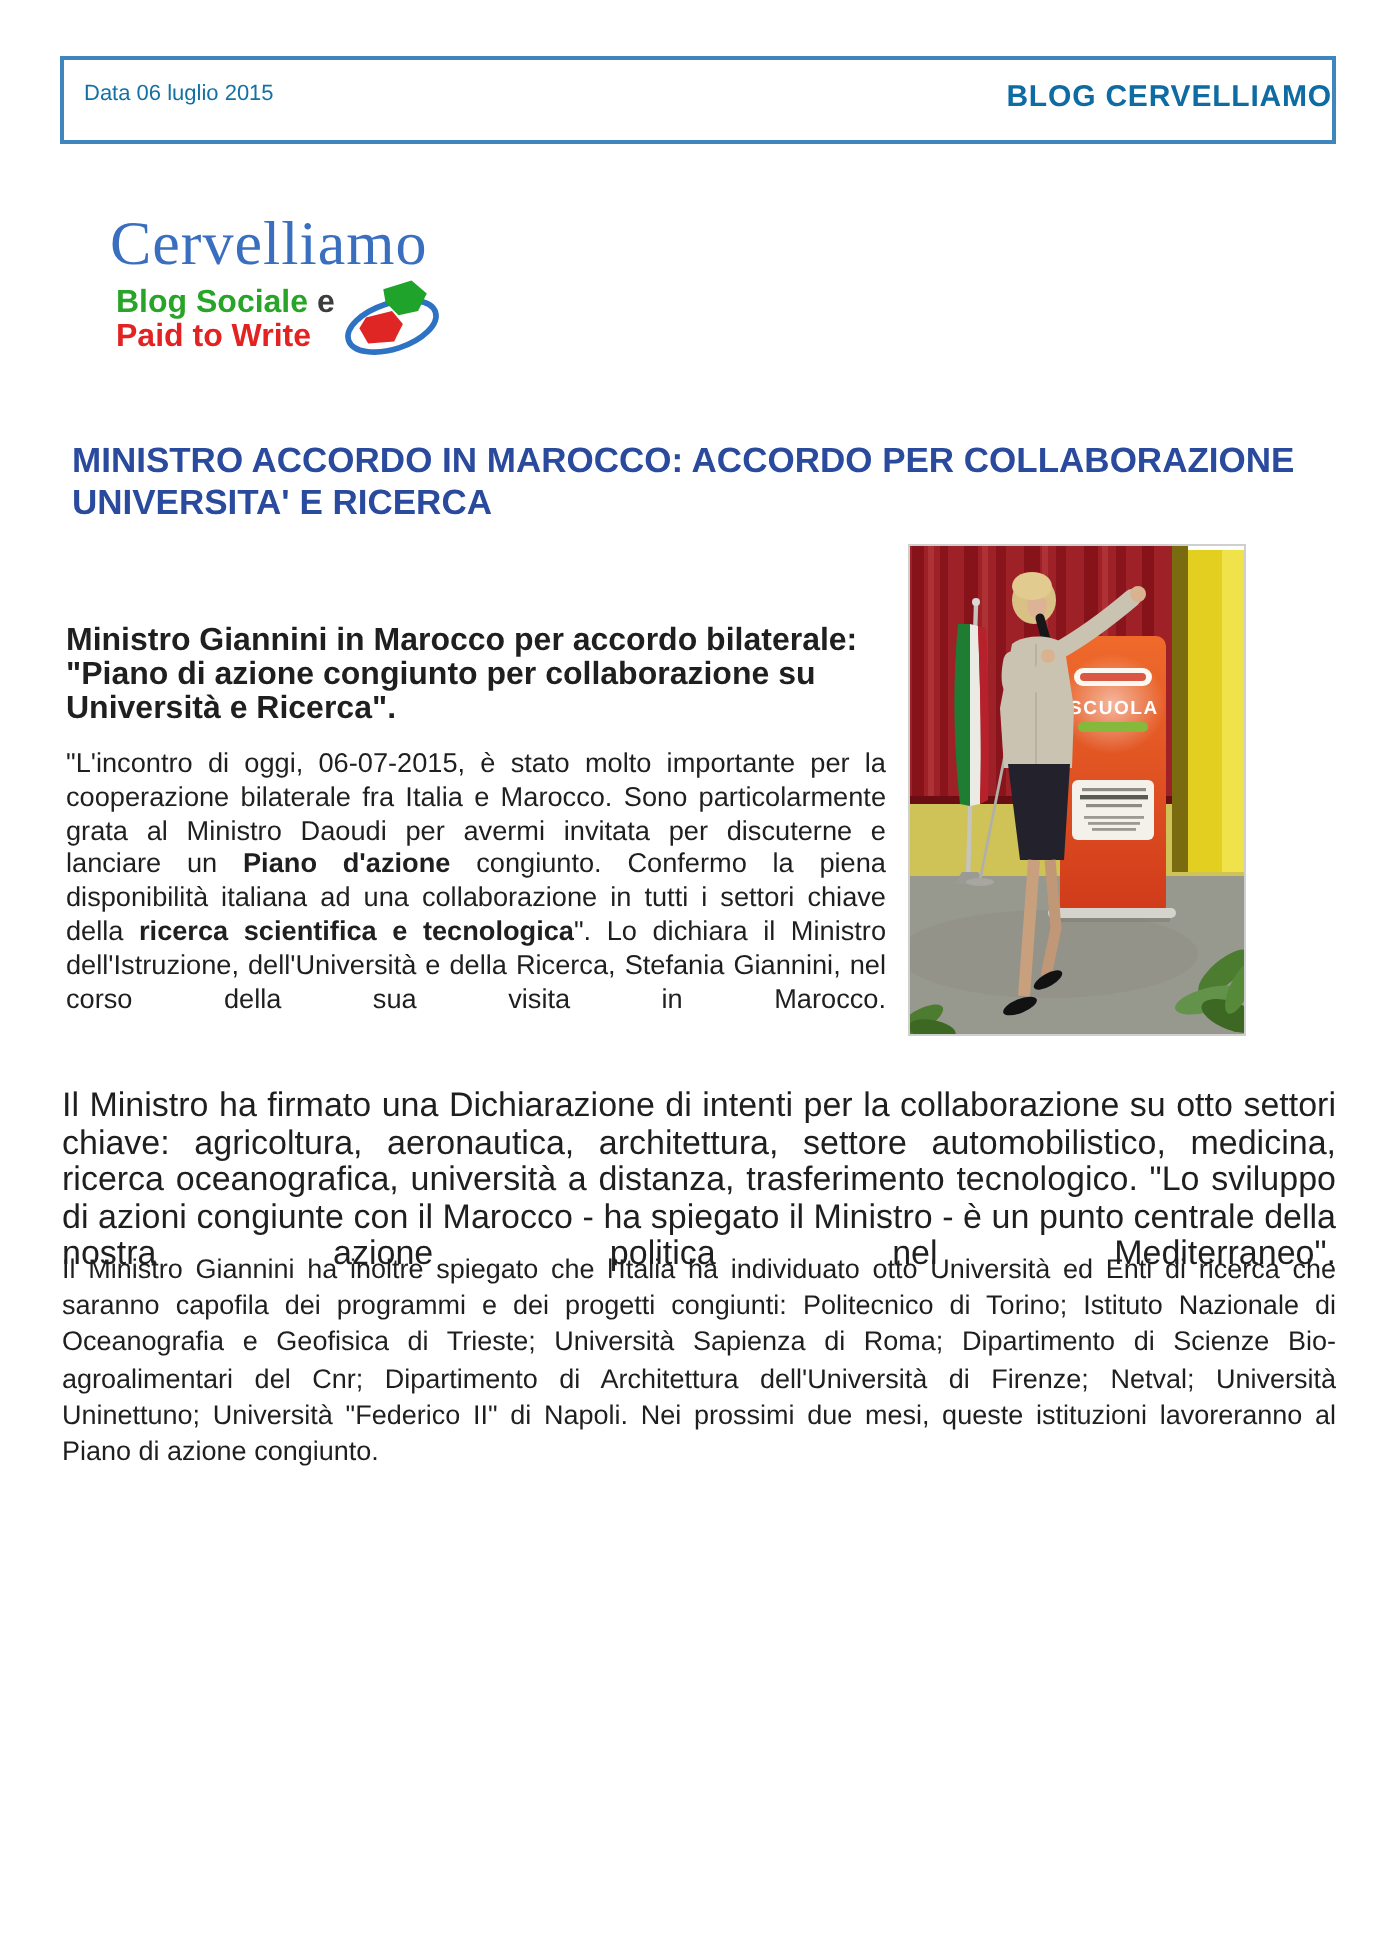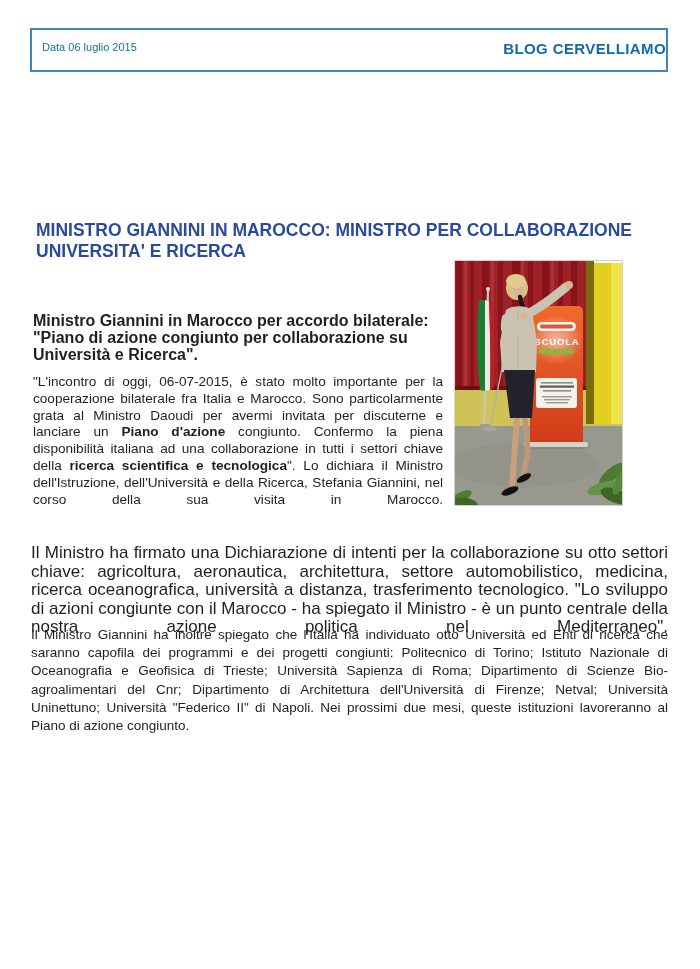--- a/index.html
+++ b/index.html
@@ -36,21 +36,21 @@
   .tl-green{color:var(--logo-green,#28a428);}
   .tl-dark{color:var(--logo-dark,#3c3c3c);}
   .tl-red{color:var(--logo-red,#e32222);}
   .logo-icon{position:absolute;left:116px;top:33px;width:50px;height:50px;}
   .headline{
     position:absolute;left:36px;top:220px;width:632px;margin:0;
     font-size:17.5px;line-height:21px;font-weight:bold;
     color:var(--headline-blue,#2a4a9e);
   }
   .photo{
-    position:absolute;left:454px;top:260px;width:169px;height:246px;
+    position:absolute;left:454px;top:272px;width:169px;height:246px;
     line-height:0;
   }
   .lead{
     position:absolute;left:33px;top:312px;width:416px;margin:0;
     font-size:16px;line-height:17px;font-weight:bold;
   }
   .para{margin:0;position:absolute;text-align:justify;}
   .para .seg-b{font-weight:bold;}
   .para1{
     left:33px;top:374px;width:410px;
@@ -70,22 +70,37 @@
 </head>
 <body>
 
 <div class="sheet">
 
   <div class="header-box">
     <span class="header-date">Data 06 luglio 2015</span>
     <div class="header-title">BLOG CERVELLIAMO</div>
   </div>
 
-
-  <h1 class="headline">MINISTRO GIANNINI IN MAROCCO: MINISTRO PER COLLABORAZIONE UNIVERSITA' E RICERCA</h1>
+  <div class="logo">
+    <div class="logo-brand">Cervelliamo</div>
+    <div class="logo-tagline">
+      <div>
+        <span class="tl-green">Blog Sociale</span>
+        <span class="tl-dark">e</span>
+      </div>
+      <div class="tl-red">Paid to Write</div>
+    </div>
+    <svg class="logo-icon" viewBox="0 0 46 46">
+      <ellipse cx="23" cy="24" rx="21" ry="10.5" transform="rotate(-18 23 24)" fill="none" stroke="#2e72c4" stroke-width="2.6"></ellipse>
+      <path d="M19,7 L32,3 L39,9 L35,17 L26,19 L20,13 Z" fill="#1fa32a"></path>
+      <path d="M11,20 L23,17 L28,23 L24,31 L12,32 L8,25 Z" fill="#e02525"></path>
+    </svg>
+  </div>
+
+  <h1 class="headline">MINISTRO ACCORDO IN MAROCCO: ACCORDO PER COLLABORAZIONE UNIVERSITA' E RICERCA</h1>
 
   <div class="photo">
     <svg viewBox="0 0 169 246" width="169" height="246">
       <defs>
         <linearGradient id="bannerG" x1="0" y1="0" x2="0" y2="1">
           <stop offset="0" stop-color="#ef6a2b"></stop>
             <stop offset="1" stop-color="#d03a1a"></stop>
         </linearGradient>
         <radialGradient id="glow" cx="0.5" cy="0.5" r="0.5">
           <stop offset="0" stop-color="#ffffff" stop-opacity="0.55"></stop>

